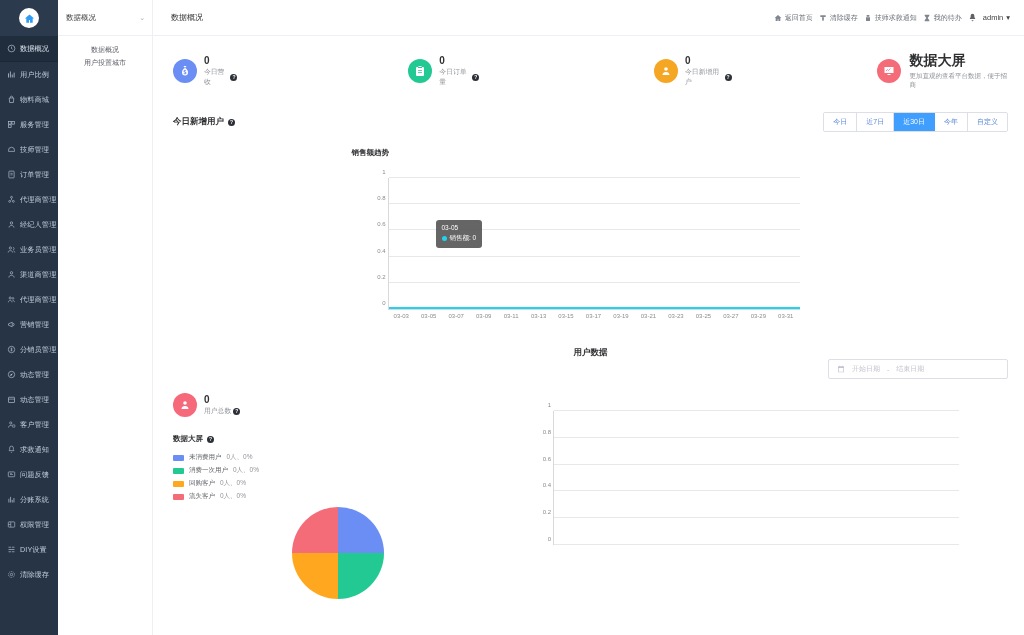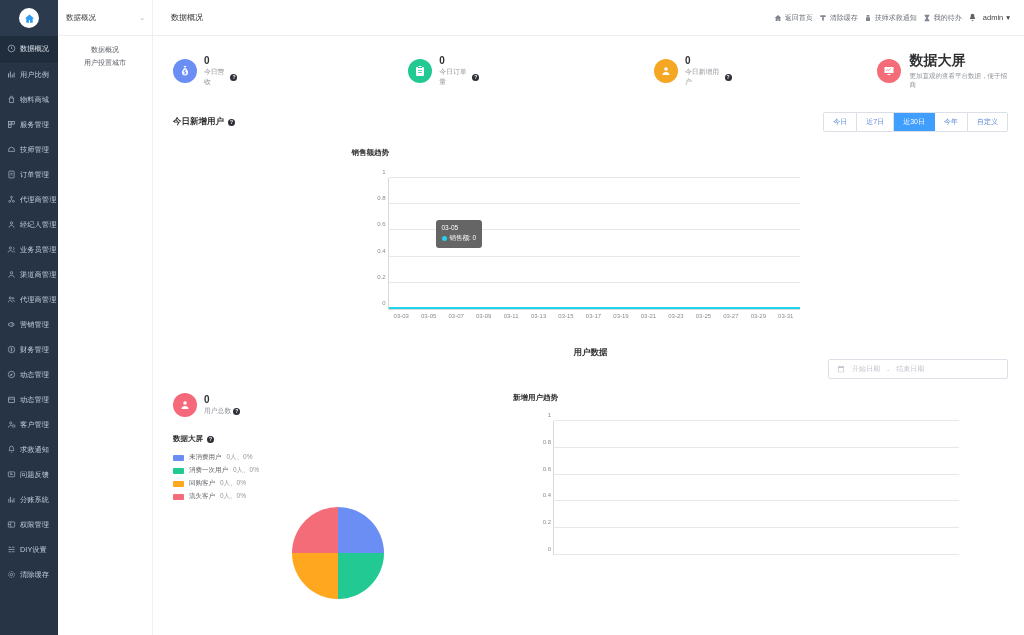--- a/index.html
+++ b/index.html
@@ -321,21 +321,21 @@
           </span>
           <span class="mi-label">营销管理</span>
         </div>
         <div class="menu-item">
           <span class="mi-icon">
             <svg viewBox="0 0 24 24">
               <circle cx="12" cy="12" r="8.5" fill="none" stroke="currentColor" stroke-width="1.8"></circle>
               <path d="M12 7v10M9.5 10h5M9.5 14h5" stroke="currentColor" stroke-width="1.5"></path>
             </svg>
           </span>
-          <span class="mi-label">财务管理</span>
+          <span class="mi-label">分销员管理</span>
         </div>
         <div class="menu-item">
           <span class="mi-icon">
             <svg viewBox="0 0 24 24">
               <circle cx="12" cy="12" r="8.5" fill="none" stroke="currentColor" stroke-width="1.8"></circle>
               <path d="m15 9-2 5-5 2 2-5z" fill="currentColor"></path>
             </svg>
           </span>
           <span class="mi-label">动态管理</span>
         </div>
@@ -656,21 +656,20 @@
                     <div class="pie-q tl" style="background: rgb(245, 108, 121);"></div>
                     <div class="pie-q tr" style="background: rgb(107, 142, 245);"></div>
                     <div class="pie-q br" style="background: rgb(34, 201, 147);"></div>
                     <div class="pie-q bl" style="background: rgb(255, 168, 31);"></div>
                   </div>
               </div>
             </div>
           </div>
 
           <div class="user-right">
-            <div class="sub-title">新增用户趋势</div>
             <div class="linechart2">
               <div class="lc2-plot" id="lc2-plot">
                   <div class="lc-grid" style="bottom: 0%;"></div>
                   <div class="lc-ytick" style="bottom: 0%;">0</div>
                   <div class="lc-grid" style="bottom: 20%;"></div>
                   <div class="lc-ytick" style="bottom: 20%;">0.2</div>
                   <div class="lc-grid" style="bottom: 40%;"></div>
                   <div class="lc-ytick" style="bottom: 40%;">0.4</div>
                   <div class="lc-grid" style="bottom: 60%;"></div>
                   <div class="lc-ytick" style="bottom: 60%;">0.6</div>

